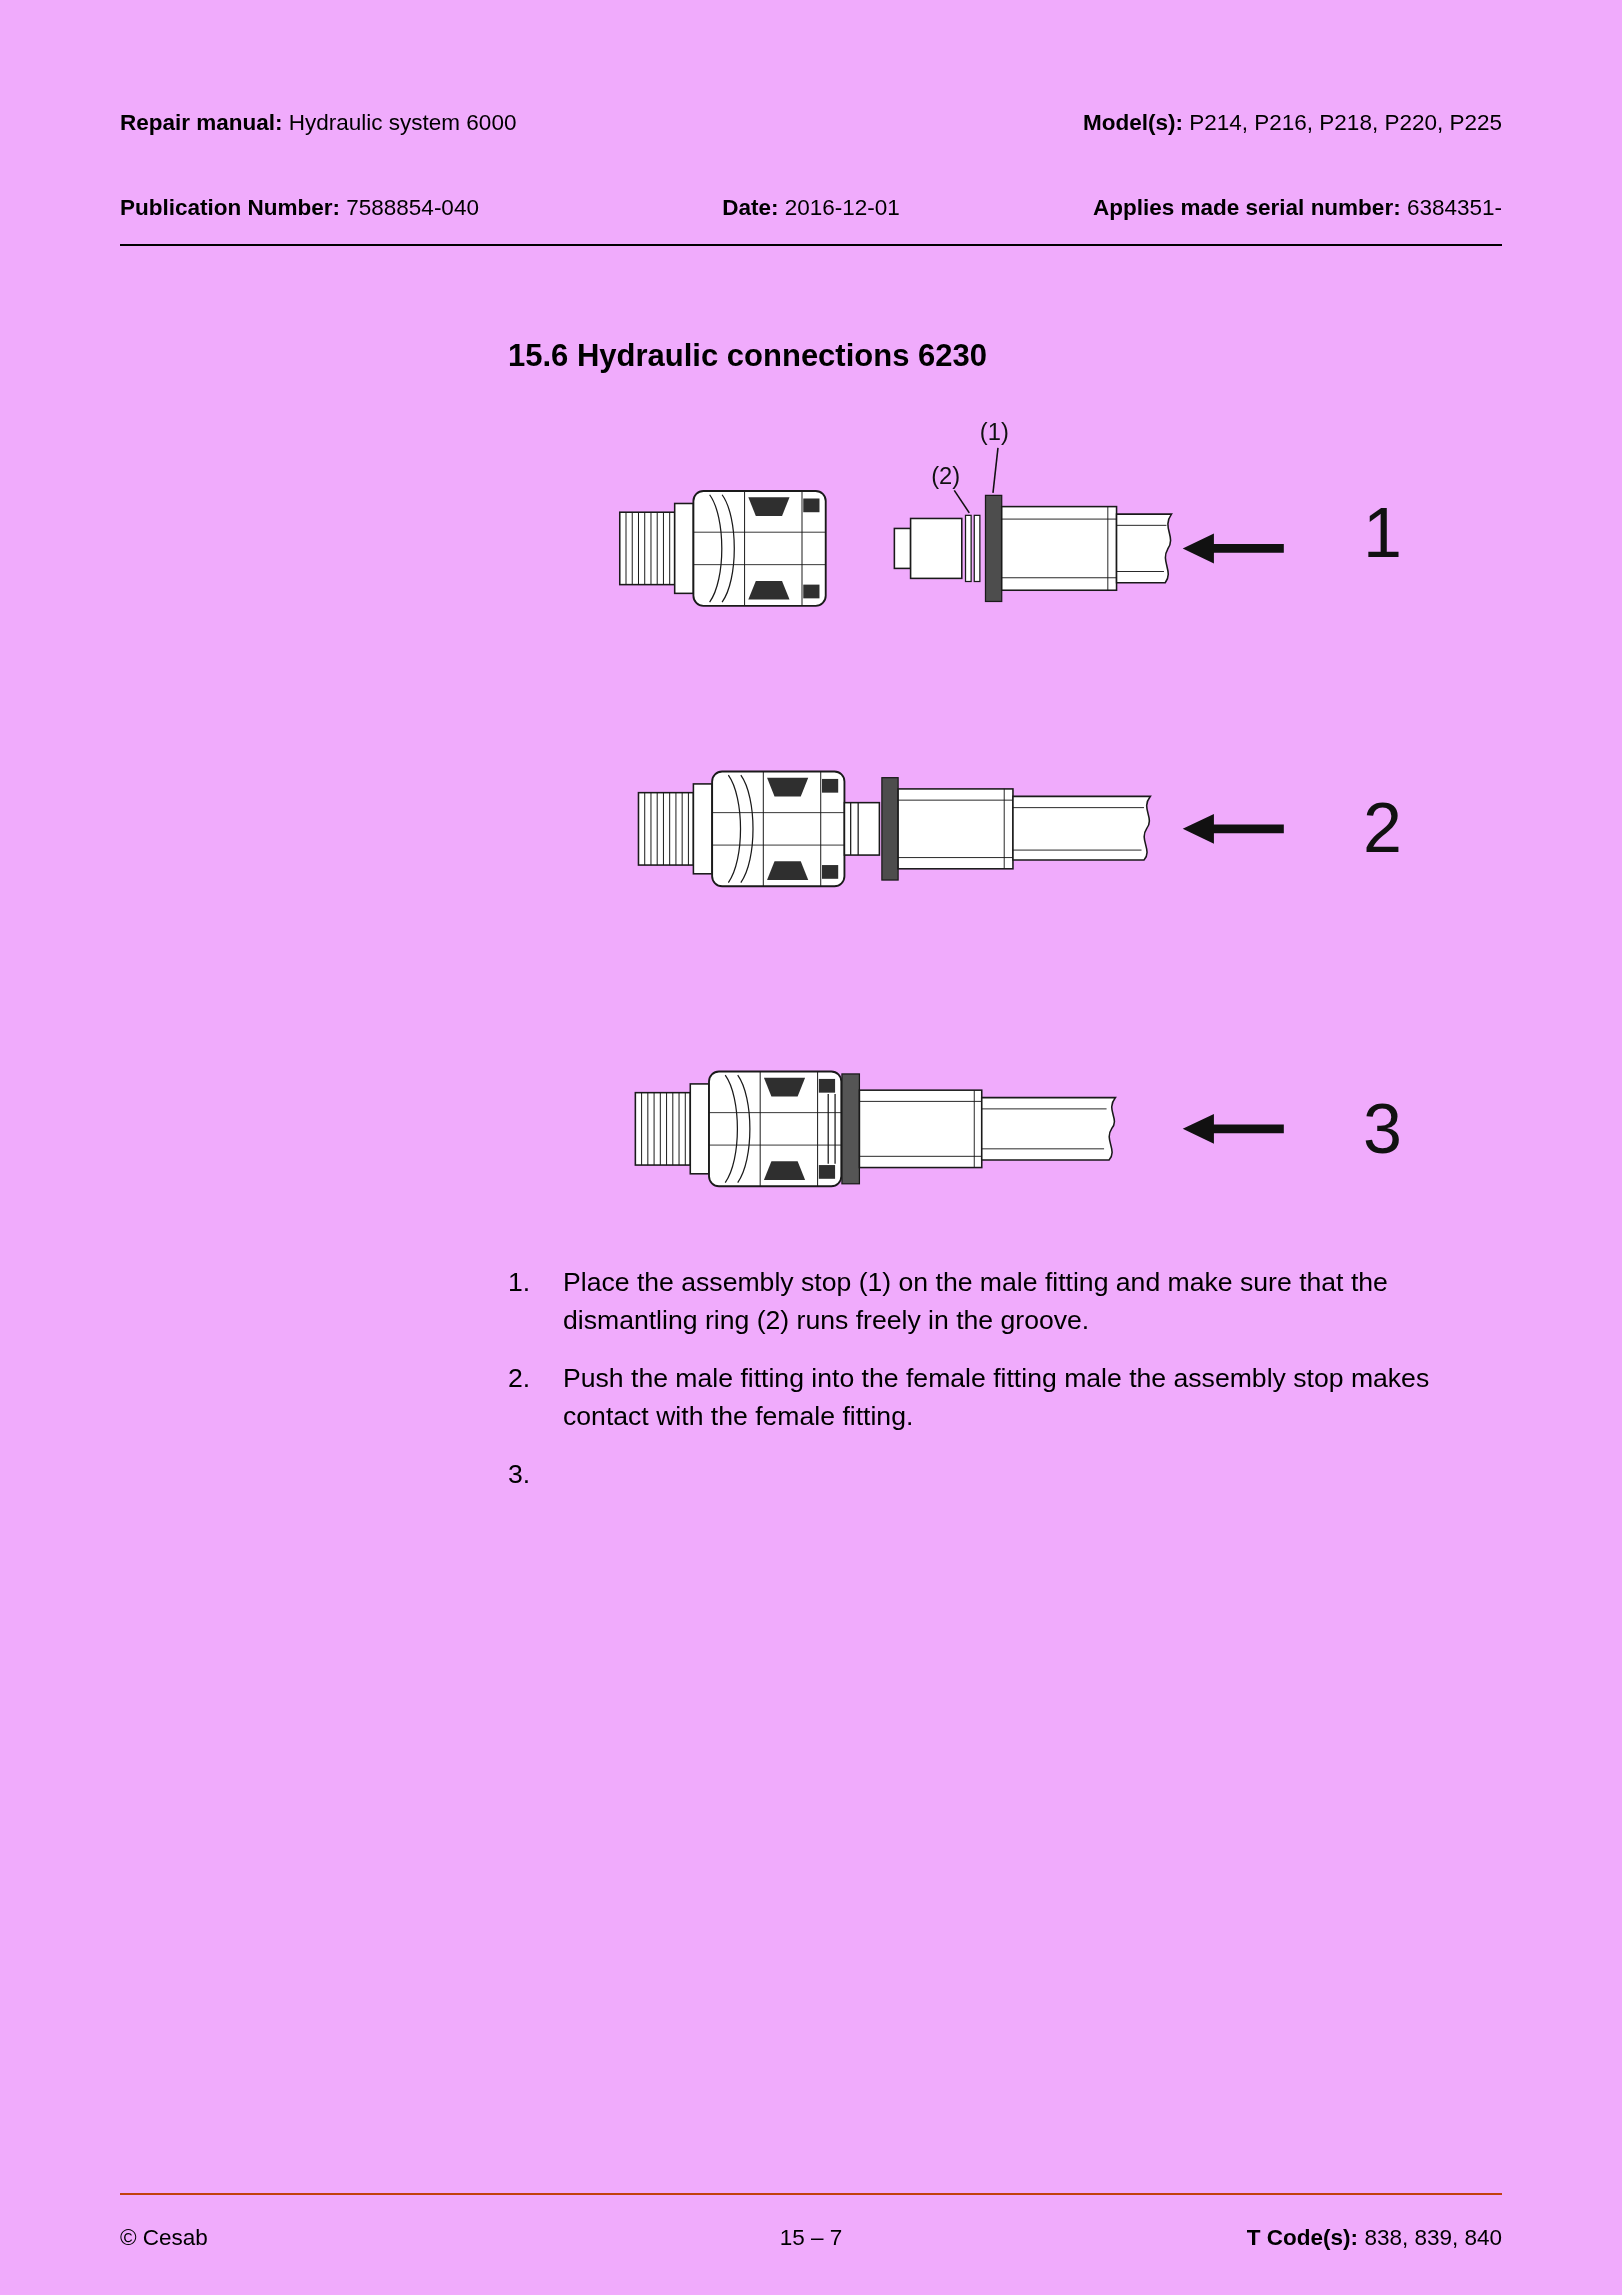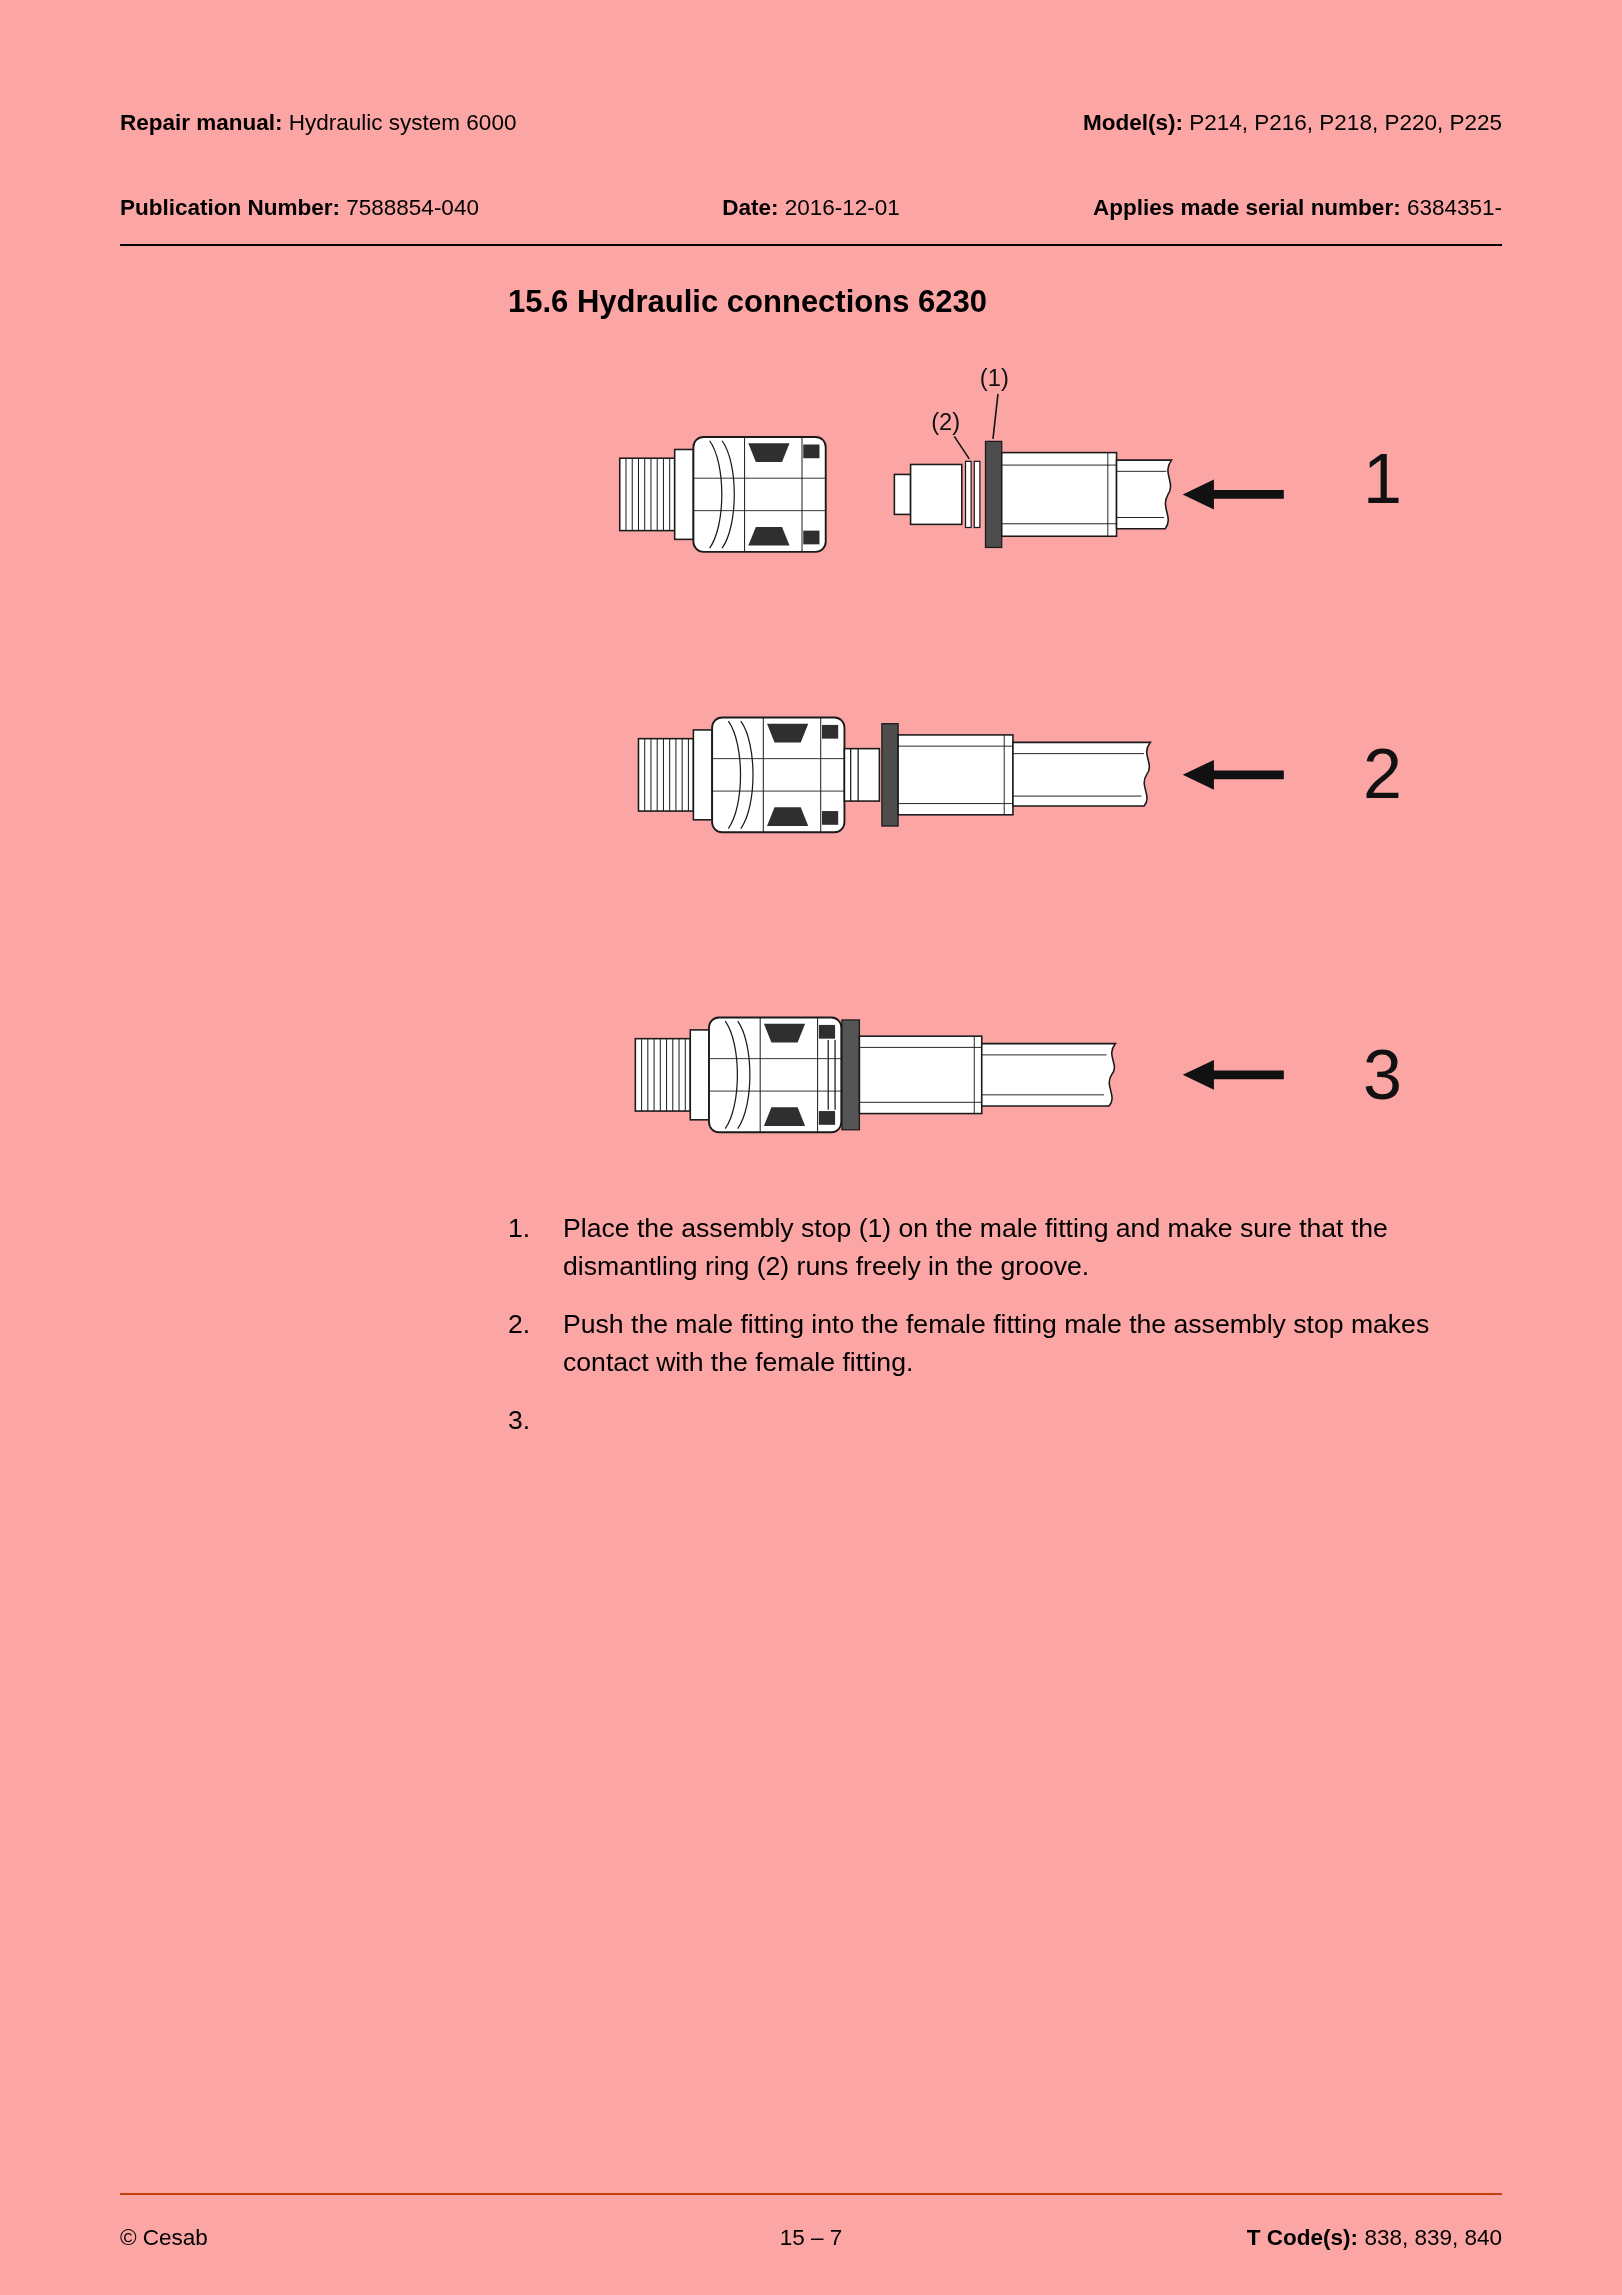--- a/index.html
+++ b/index.html
@@ -1,34 +1,34 @@
 <!DOCTYPE html>
 <html style="font-size:11px"><head>
 <meta charset="utf-8">
 <style>
   * { margin:0; padding:0; box-sizing:border-box; }
   html, body { background:#ffffff; }
   .page {
-    width:1622px; height:2295px; position:relative; background:#fca5a5;
+    width:1622px; height:2295px; position:relative; background:#f0abfc;
     font-family:"Liberation Sans", sans-serif; color:#000; overflow:hidden;
   }
   .page-inner { padding:108px 120px 0 120px; }
 
   
   .hdr-row { display:flex; justify-content:space-between; align-items:baseline; font-size:22.5px; line-height:1.35; }
   .hdr-row.three > .cell-left { flex:1; text-align:left;margin-top:43px; }
   .hdr-row.three > .cell-center { flex:none; text-align:center; }
   .hdr-row.three > .cell-right { flex:1; text-align:right; }
   .hdr-row + .hdr-row { margin-top:11.6px; }
   .lbl { font-weight:bold; }
   .rule { border:none; border-top:2px solid #000; height:0; }
   .hdr-rule { margin-top:20.4px; }
 
   
-  .content { margin-left:388px; margin-top:37px; }
+  .content { margin-left:388px; margin-top:91px; }
   .h1 { font-size:31px; font-weight:bold; line-height:1.2; }
   .h2 { font-size:29px; font-weight:bold; line-height:1.2; margin-top:44px; }
   .caption { font-size:26px; font-weight:bold; line-height:1.2; margin-top:40px; }
 
   
   .figures { margin-top:34px; margin-left:108px; }
   .fig-row { display:flex; align-items:center; gap:23px; }
   .fig-row + .fig-row { margin-top:0; }
   .fig-row.f2 { margin-top:71px; }
   .fig-row.f3 { margin-top:101px; }

